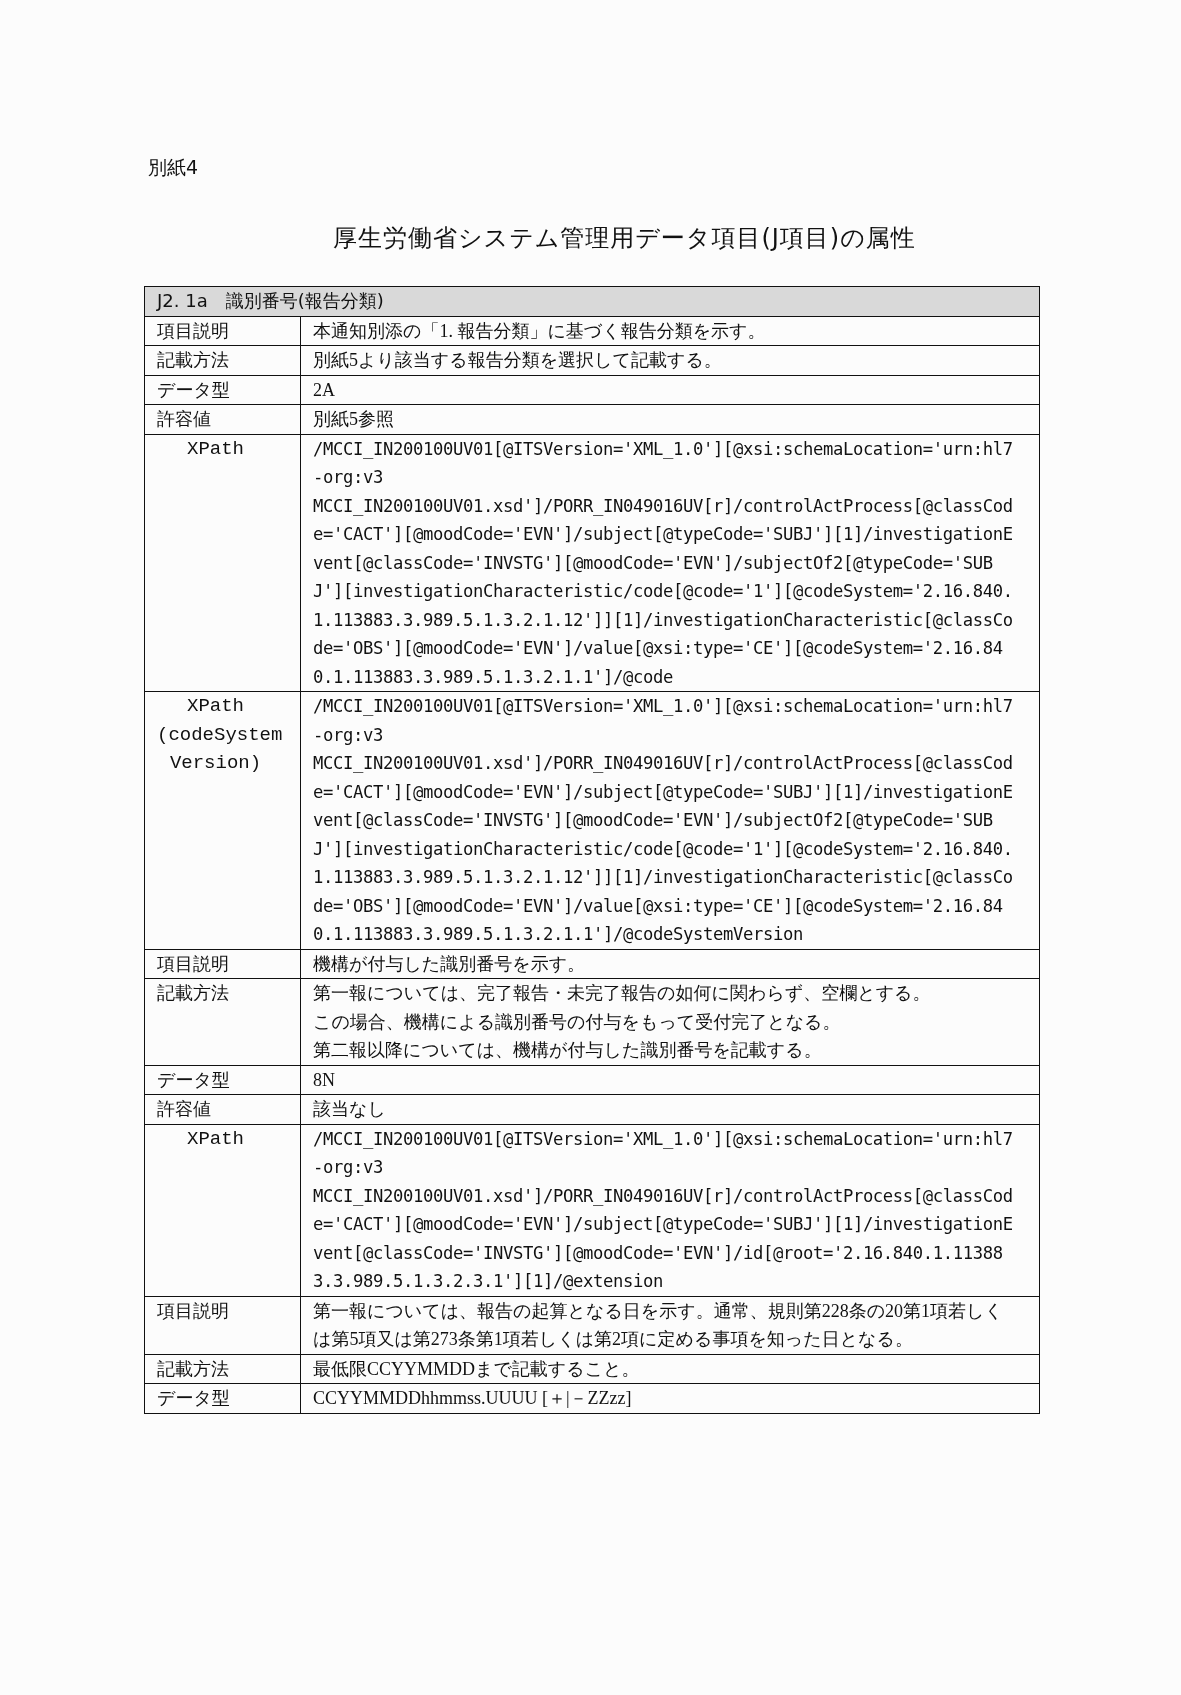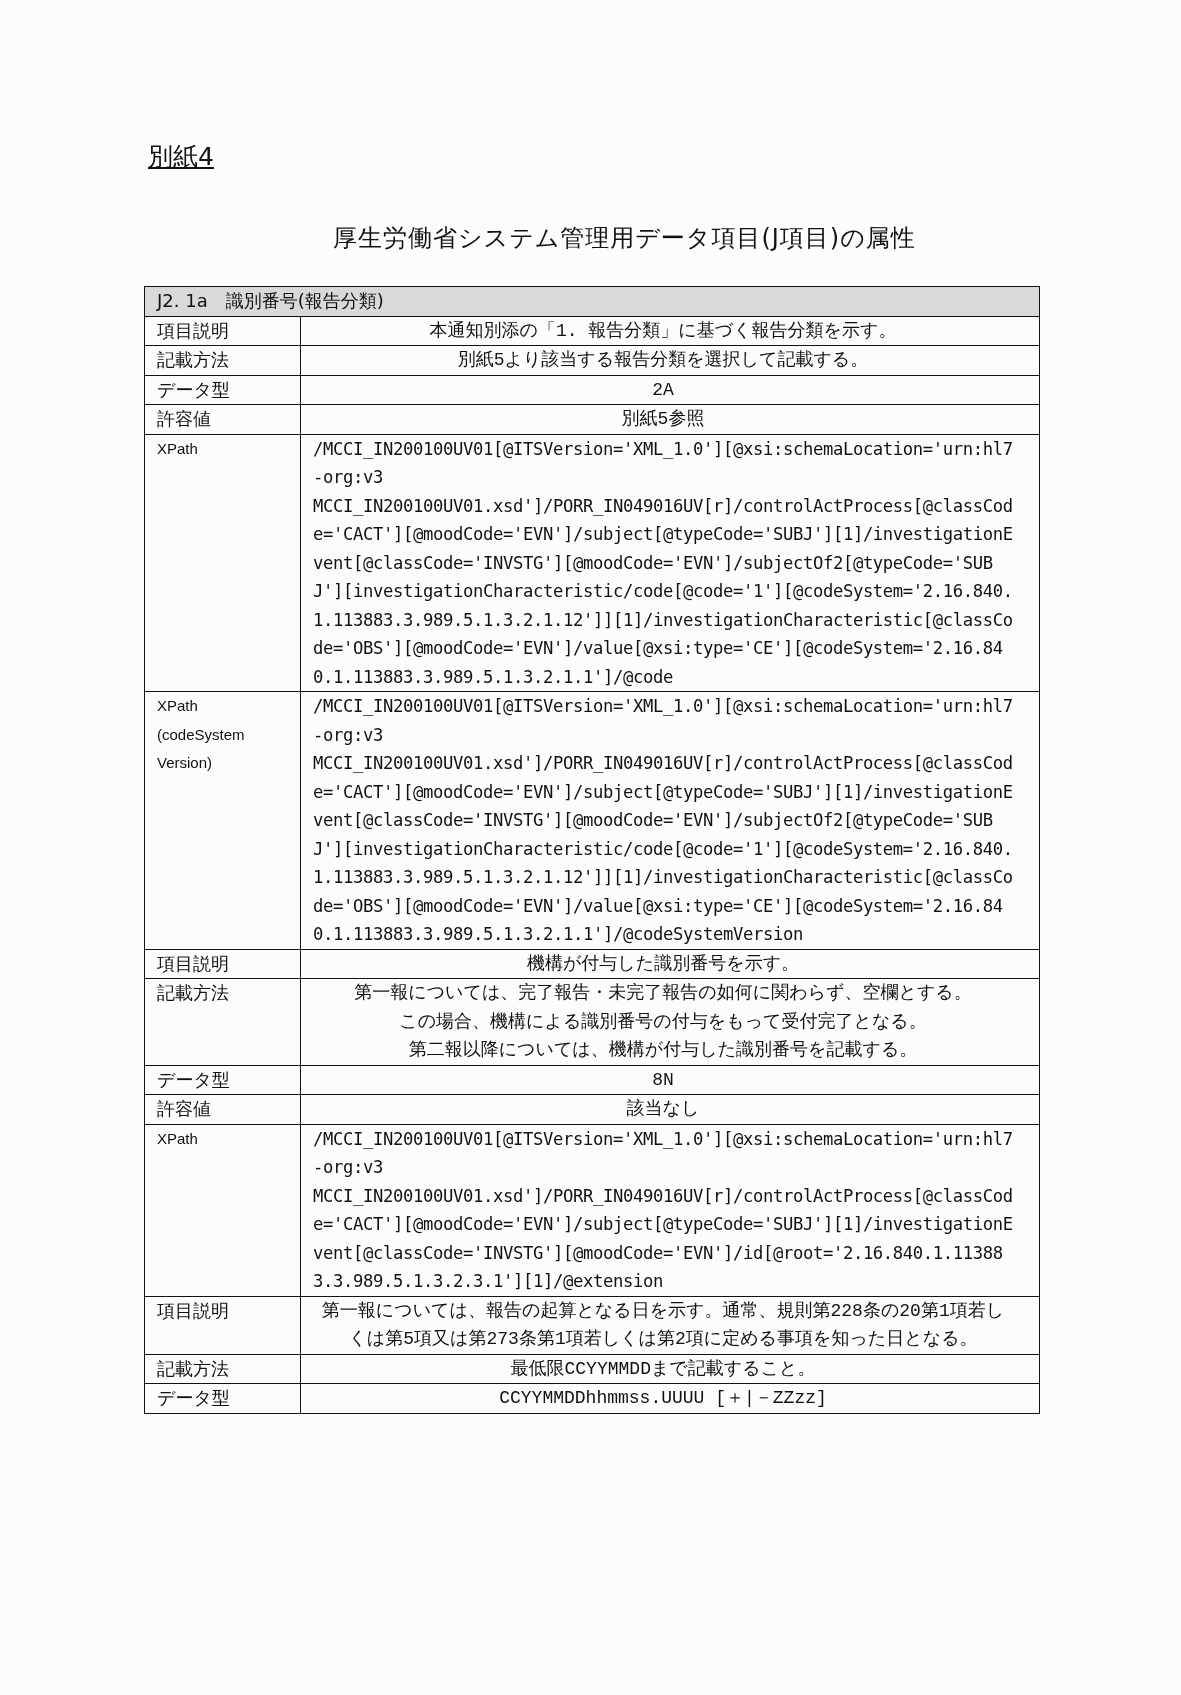--- a/index.html
+++ b/index.html
@@ -5,24 +5,23 @@
   html, body { margin: 0; padding: 0; }
   body {
     width: 1181px; height: 1695px;
     background: #fcfcfc;
     position: relative;
     font-family: "DejaVu Sans Mono", "Liberation Mono", monospace;
     color: #111;
     overflow: hidden;
   }
   .page-label {
-    position: absolute; left: 148px; top: 140px;
-    font-size: 25px; letter-spacing: 0px;
+    position: absolute; left: 148px; top: 155px;
+    font-size: 19px; letter-spacing: 0px;
     font-family: "DejaVu Sans", sans-serif;
-    text-decoration: underline;
   }
   .doc-title {
     position: absolute; left: 333px; top: 222px; width: 520px;
     font-size: 24px; letter-spacing: 1px;
     font-family: "DejaVu Sans", sans-serif;
     white-space: nowrap;
   }
   table.attr {
     position: absolute; left: 144px; top: 286px;
     width: 896px;
@@ -35,28 +34,28 @@
     vertical-align: top;
     padding: 0 26px 0 12px;
     line-height: 28.5px;
   }
   table.attr col.c1 { width: 156px; }
   table.attr tr.sec td {
     background: #d9d9d9;
     font-family: "DejaVu Sans", sans-serif;
   }
   td.lbl { font-family: "DejaVu Sans", sans-serif; white-space: pre-line; }
-  td.val { font-family: Liberation Mono, monospace; text-align: center; }
+  td.val { font-family: Liberation Serif, serif; }
   td.xp {
     font-family: "DejaVu Sans Mono", "Liberation Mono", monospace;
     font-size: 17.2px;
     word-break: break-all;
     letter-spacing: -0.35px;
   }
-  td.lbl-mono { font-family: Liberation Sans, sans-serif; font-size: 15px; white-space: pre-line; }
+  td.lbl-mono { font-family: Liberation Mono, monospace; font-size: 19px; white-space: pre-line; text-align: center; }
   .pre { white-space: pre-line; margin-left: 40px; }
 </style>
 </head>
 <body>
 
 <div class="page-label">別紙4</div>
 <div class="doc-title">厚生労働省システム管理用データ項目(J項目)の属性</div>
 
 <table class="attr">
   <colgroup>

